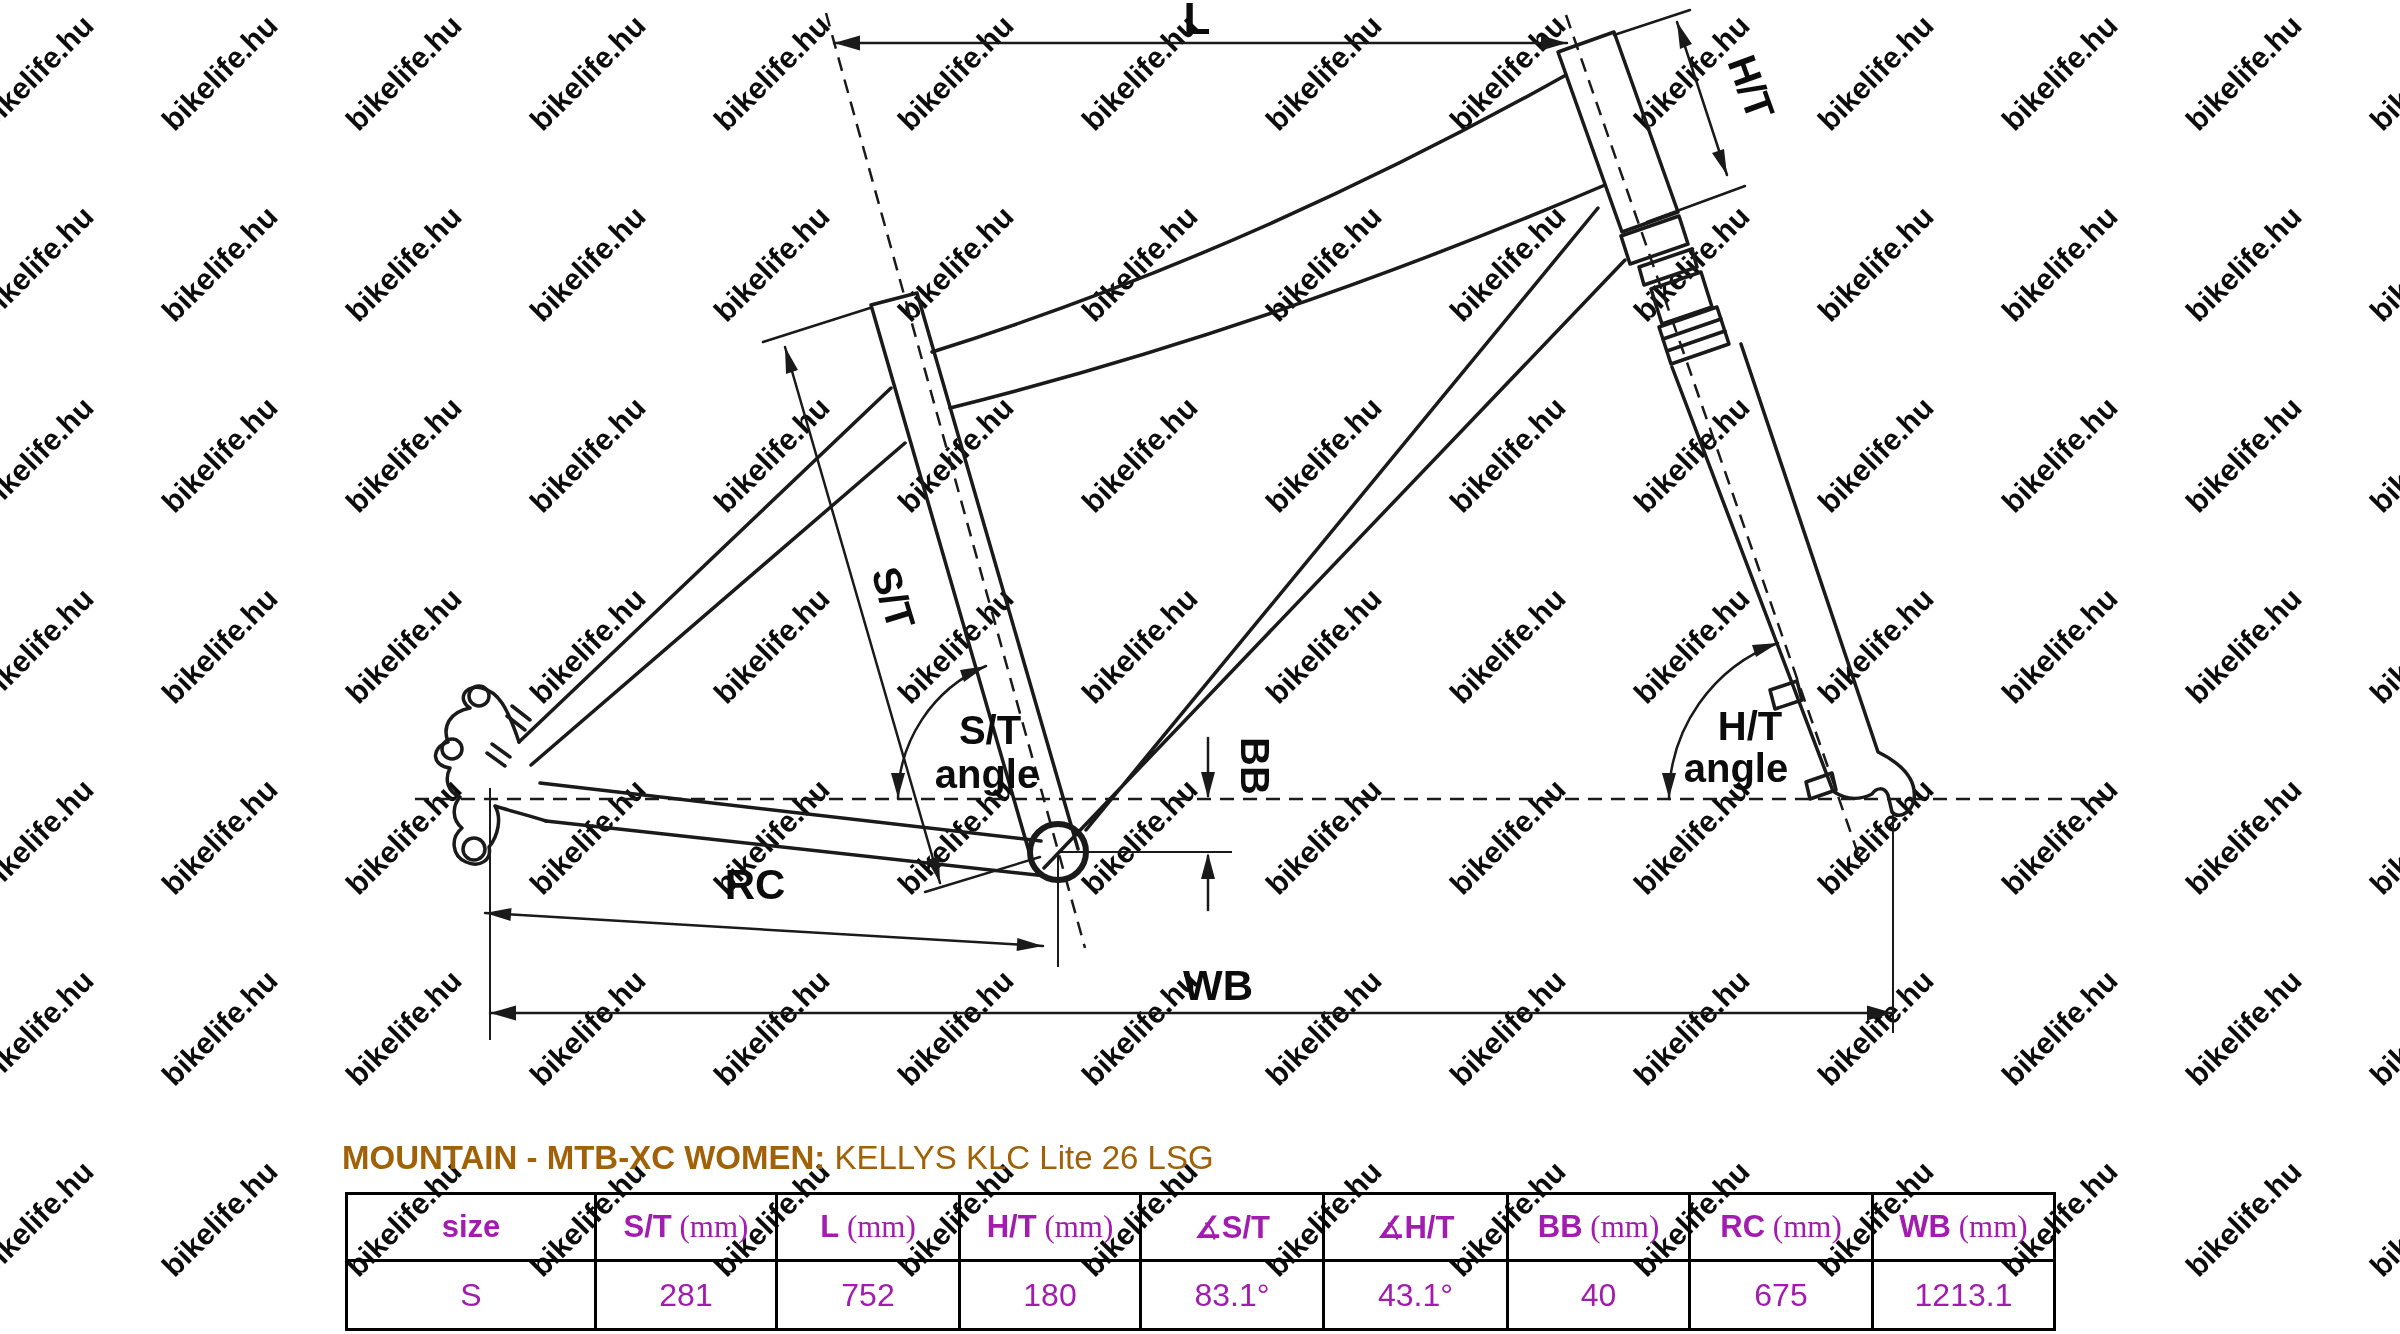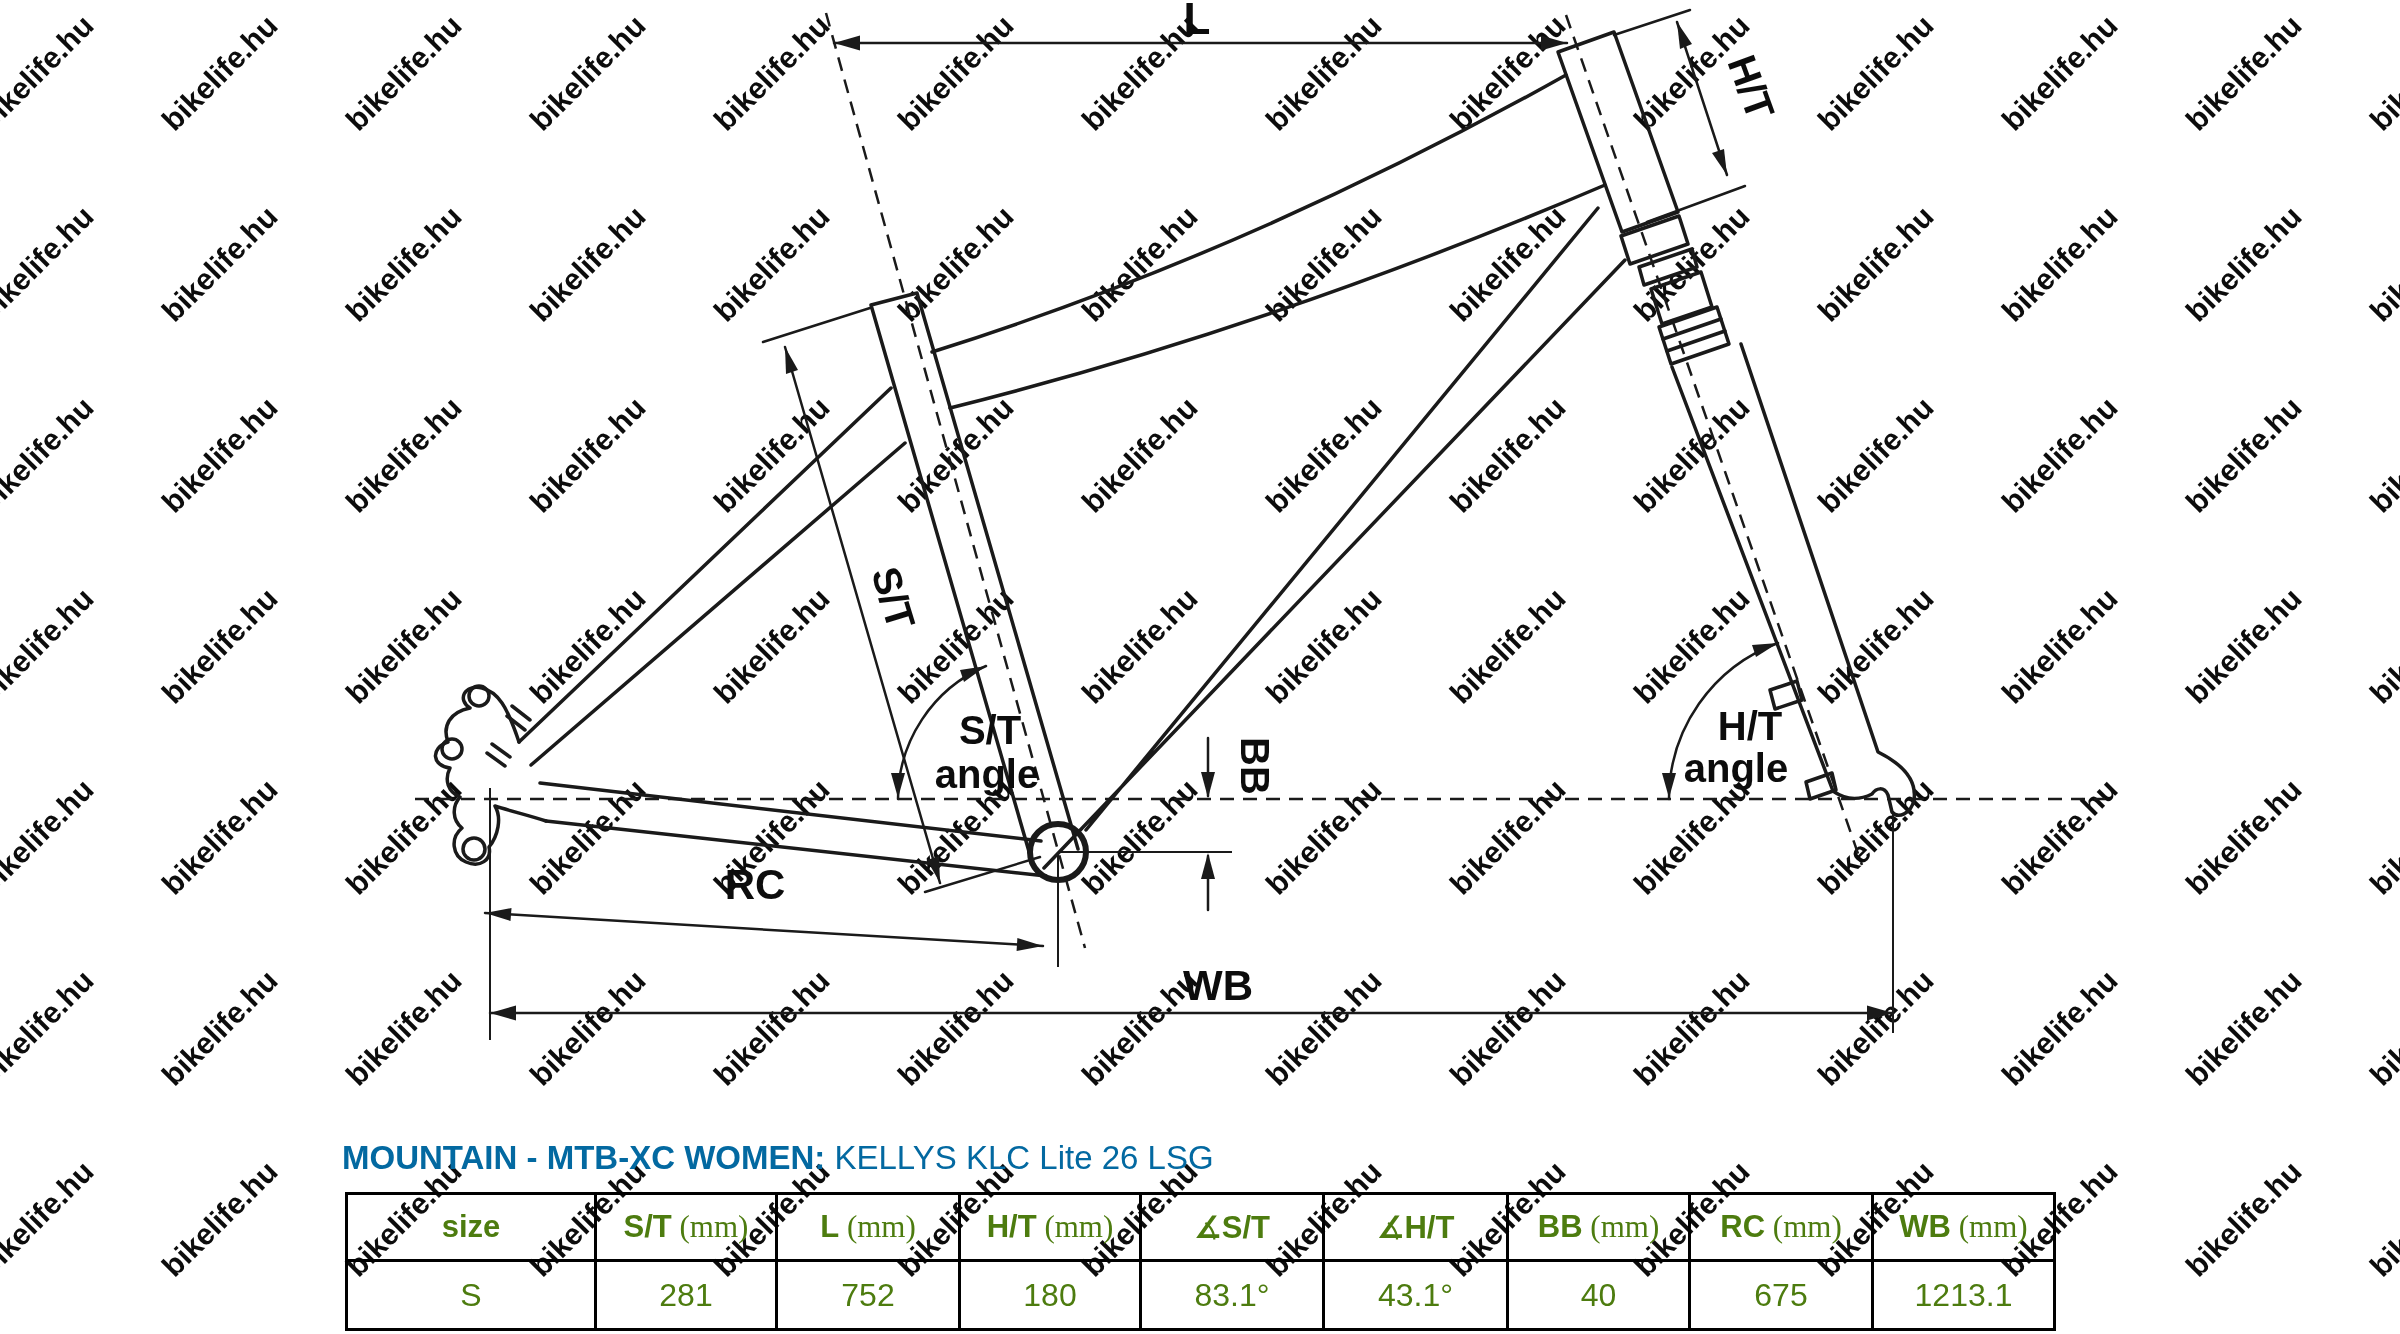--- a/index.html
+++ b/index.html
@@ -7,27 +7,27 @@
     position:relative;
     width:2400px;height:1334px;
     overflow:hidden;
     font-family:"Liberation Sans","DejaVu Sans",sans-serif;
     color:#111;
   }
   #bg-layer,#diagram-layer{position:absolute;left:0;top:0;}
   #title-block{
     position:absolute;left:342px;top:1140px;
     font-size:33px;line-height:36px;white-space:nowrap;
-    color:#0369a1;
+    color:#a16207;
   }
   #title-block .t-bold{font-weight:bold;}
   #geometry-table{
     position:absolute;left:345px;top:1192px;
     border-collapse:collapse;table-layout:fixed;
-    font-size:31px;color:#4d7c0f;background:transparent;
+    font-size:31px;color:#a21caf;background:transparent;
   }
   #geometry-table th,#geometry-table td{
     border:3px solid #000;
     text-align:center;vertical-align:middle;
     padding:0;height:64px;font-weight:normal;
     background:transparent;
   }
   #geometry-table td{height:66px;font-size:32px;}
   #geometry-table .h-label{font-weight:bold;}
   #geometry-table .h-unit{font-weight:normal;font-family:Liberation Serif, serif;}

